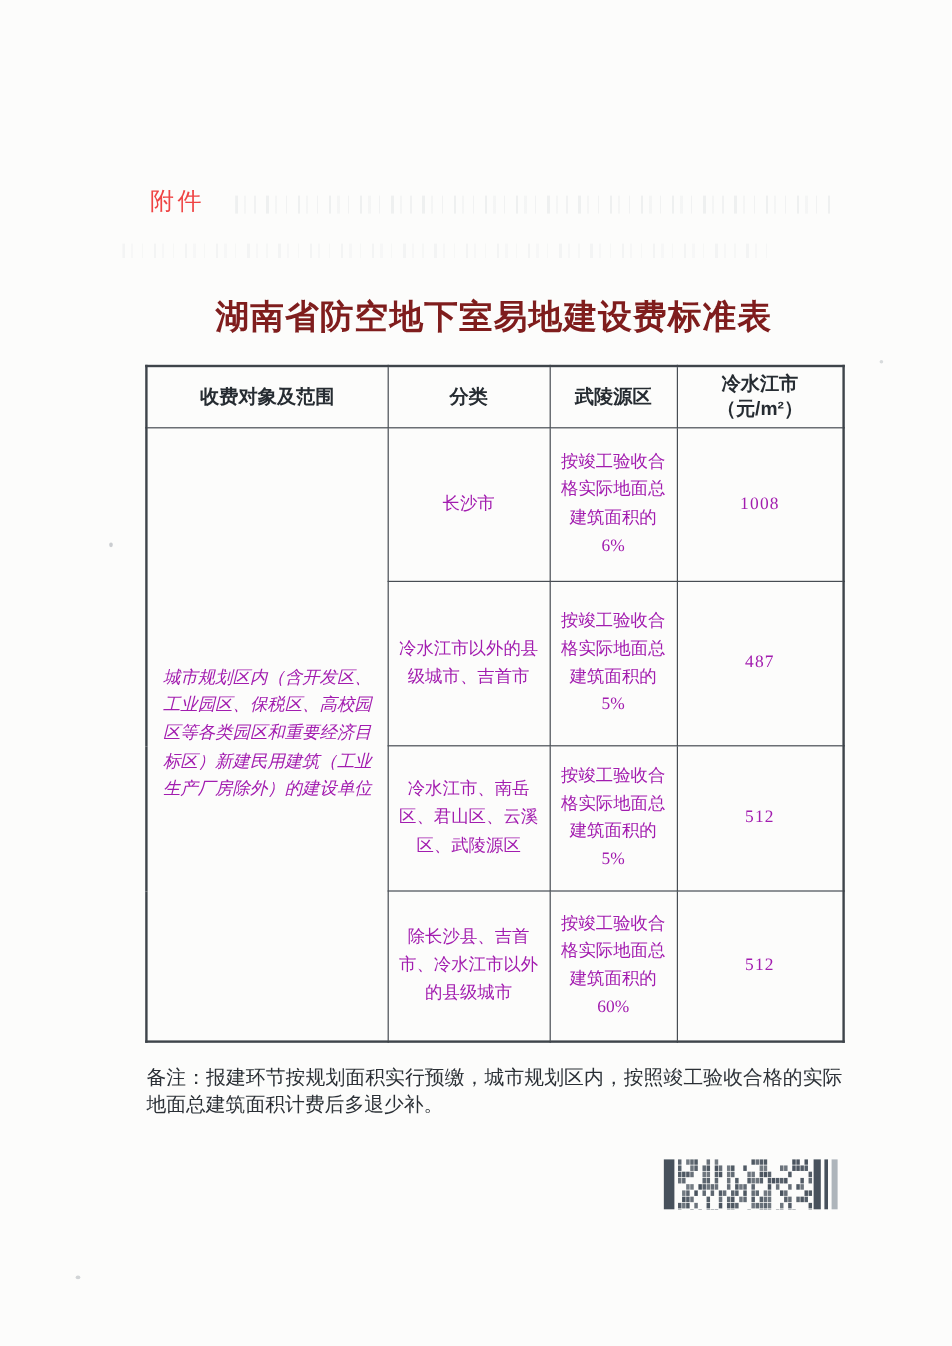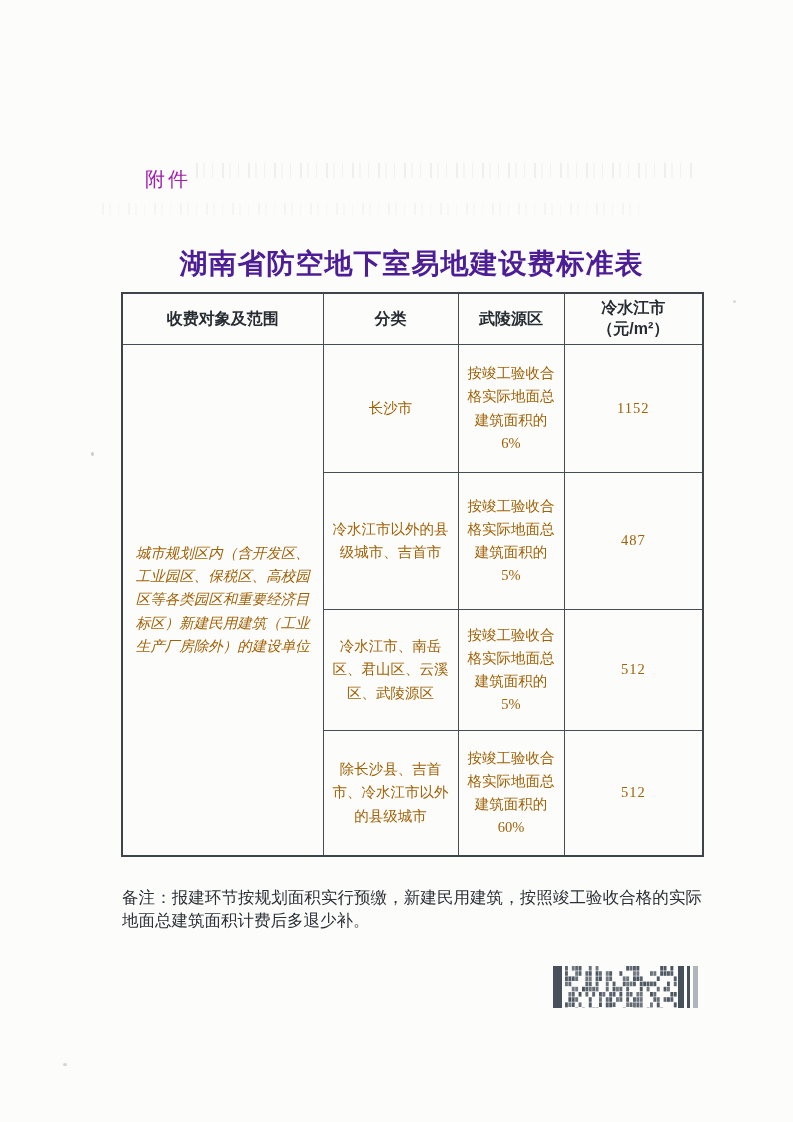--- a/index.html
+++ b/index.html
@@ -7,63 +7,63 @@
     position: relative;
     width: 793px; height: 1122px;
     background: #fcfcfb;
     font-family: "Liberation Serif", serif;
     color: #2e3338;
     overflow: hidden;
   }
 
   
   .attachment {
-    position: absolute; left: 125px; top: 166px;
-    font-size: 20px; letter-spacing: 3px; color: #a21caf; margin-left: 20px;
+    position: absolute; left: 125px; top: 154px;
+    font-size: 20px; letter-spacing: 3px; color: #ef4444;
   }
 
   
   .bleed {
     position: absolute; pointer-events: none;
     background: repeating-linear-gradient(90deg,
       rgba(95,115,125,0.16) 0 2px, transparent 2px 7px,
       rgba(95,115,125,0.09) 7px 9px, transparent 9px 16px,
       rgba(95,115,125,0.12) 16px 17px, transparent 17px 26px);
     filter: blur(0.6px);
   }
   .bleed-1 { left: 196px; top: 163px; width: 498px; height: 15px; opacity: .55; }
   .bleed-2 { left: 102px; top: 203px; width: 545px; height: 12px; opacity: .35; }
 
   
   .doc-title {
     position: absolute; left: 121px; top: 226px; width: 581px;
     text-align: center;
     font-family: "Liberation Sans", sans-serif;
     font-weight: bold; font-size: 28px; letter-spacing: 1px;
-    color: #4c1d95;
+    color: #7f1d1d;
   }
 
   
   table.fee-table {
-    position: absolute; left: 121px; top: 292px;
+    position: absolute; left: 121px; top: 304px;
     width: 581px; height: 549px;
     border-collapse: collapse; table-layout: fixed;
     border: 2.5px solid #3e444a;
   }
   .fee-table th, .fee-table td {
     border: 1.6px solid #474d53;
     text-align: center; vertical-align: middle;
     padding: 4px 6px;
   }
   .fee-table thead th {
     font-family: "Liberation Sans", sans-serif;
     font-weight: bold; font-size: 16px;
     height: 34px; color: #262c32;
   }
-  .fee-table tbody td { font-size: 14.5px; line-height: 1.6; color: #a16207; }
+  .fee-table tbody td { font-size: 14.5px; line-height: 1.6; color: #a21caf; }
   .fee-table tbody tr.r1 td { height: 119px; }
   .fee-table tbody tr.r2 td { height: 128px; }
   .fee-table tbody tr.r3 td { height: 112px; }
   .fee-table tbody tr.r4 td { height: 116px; }
   td.scope-cell { font-size: 14px; line-height: 1.65; padding: 4px 7px; font-style: italic; }
   td.rate-cell  { font-size: 15.5px; letter-spacing: 1px; }
 
   
   .note {
     position: absolute; left: 122px; top: 869px; width: 580px;
@@ -105,41 +105,41 @@
         <th>分类</th>
         <th>武陵源区</th>
         <th>冷水江市（元/m²）</th>
       </tr>
     </thead>
     <tbody>
       <tr class="r1">
         <td class="scope-cell" rowspan="4">城市规划区内（含开发区、工业园区、保税区、高校园区等各类园区和重要经济目标区）新建民用建筑（工业生产厂房除外）的建设单位</td>
         <td class="category-cell">长沙市</td>
         <td class="basis-cell">按竣工验收合格实际地面总建筑面积的 6%</td>
-        <td class="rate-cell">1152</td>
+        <td class="rate-cell">1008</td>
       </tr>
       <tr class="r2">
         <td class="category-cell">冷水江市以外的县级城市、吉首市</td>
         <td class="basis-cell">按竣工验收合格实际地面总建筑面积的 5%</td>
         <td class="rate-cell">487</td>
       </tr>
       <tr class="r3">
         <td class="category-cell">冷水江市、南岳区、君山区、云溪区、武陵源区</td>
         <td class="basis-cell">按竣工验收合格实际地面总建筑面积的 5%</td>
         <td class="rate-cell">512</td>
       </tr>
       <tr class="r4">
         <td class="category-cell">除长沙县、吉首市、冷水江市以外的县级城市</td>
         <td class="basis-cell">按竣工验收合格实际地面总建筑面积的 60%</td>
         <td class="rate-cell">512</td>
       </tr>
     </tbody>
   </table>
 
-  <p class="note">备注：报建环节按规划面积实行预缴，新建民用建筑，按照竣工验收合格的实际地面总建筑面积计费后多退少补。</p>
+  <p class="note">备注：报建环节按规划面积实行预缴，城市规划区内，按照竣工验收合格的实际地面总建筑面积计费后多退少补。</p>
 
   <svg class="barcode" viewBox="0 0 153 42" xmlns="http://www.w3.org/2000/svg">
       <rect x="0" y="0" width="9" height="42" fill="#47515c"></rect>
       <rect x="12" y="0" width="2.9" height="4.6" fill="#47515c" opacity="0.88"></rect>
       <rect x="12" y="5.2" width="2.9" height="4.6" fill="#47515c" opacity="0.92"></rect>
       <rect x="12" y="10.4" width="2.9" height="4.6" fill="#47515c" opacity="0.92"></rect>
       <rect x="12" y="15.600000000000001" width="2.9" height="4.6" fill="#47515c" opacity="0.79"></rect>
       <rect x="12" y="36.4" width="2.9" height="4.6" fill="#47515c" opacity="0.93"></rect>
       <rect x="12" y="41.6" width="2.9" height="4.6" fill="#47515c" opacity="0.84"></rect>
       <rect x="15.4" y="10.4" width="2.9" height="4.6" fill="#47515c" opacity="0.96"></rect>

